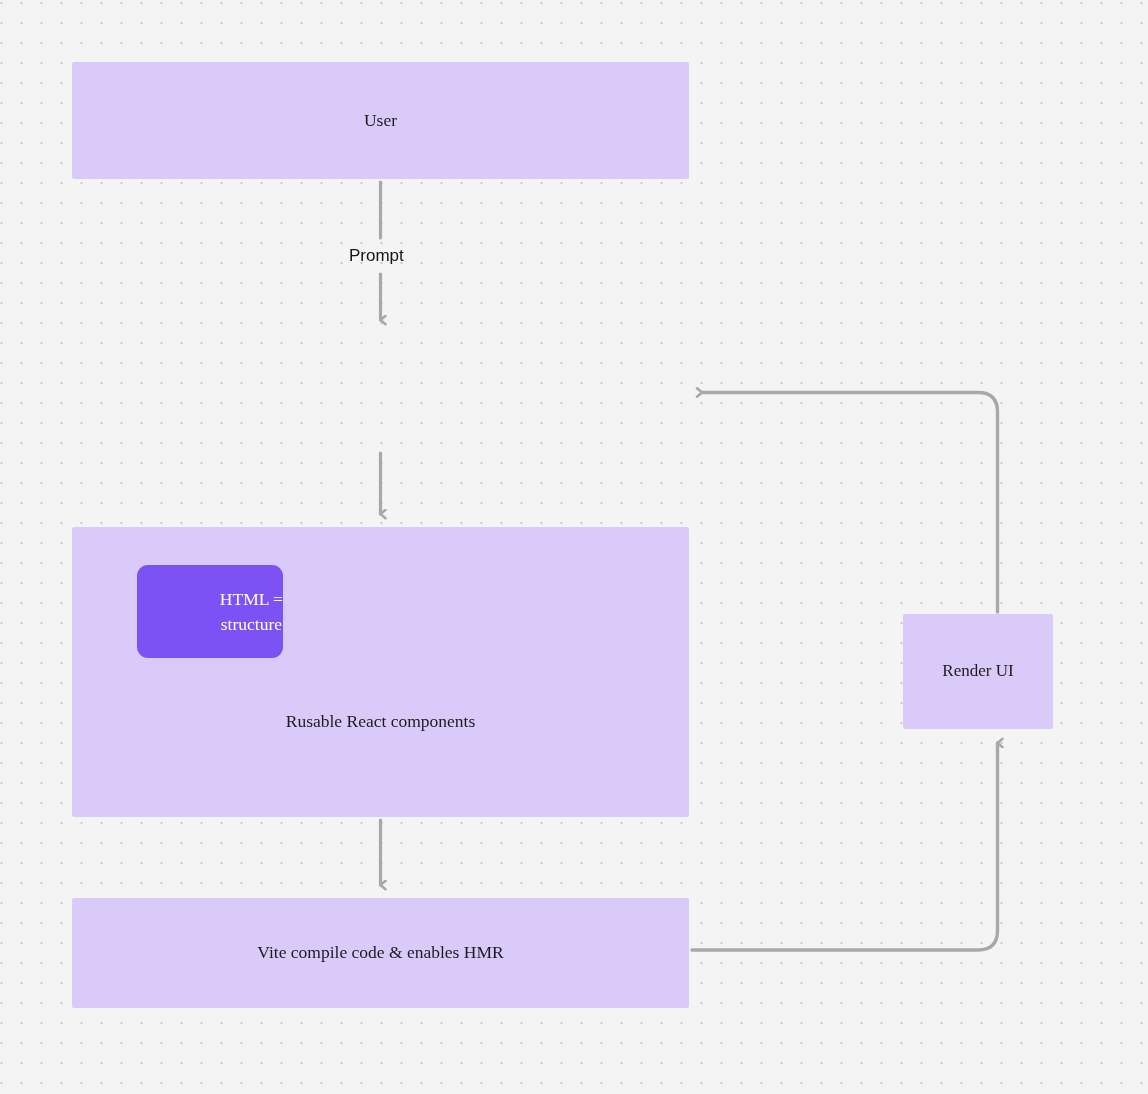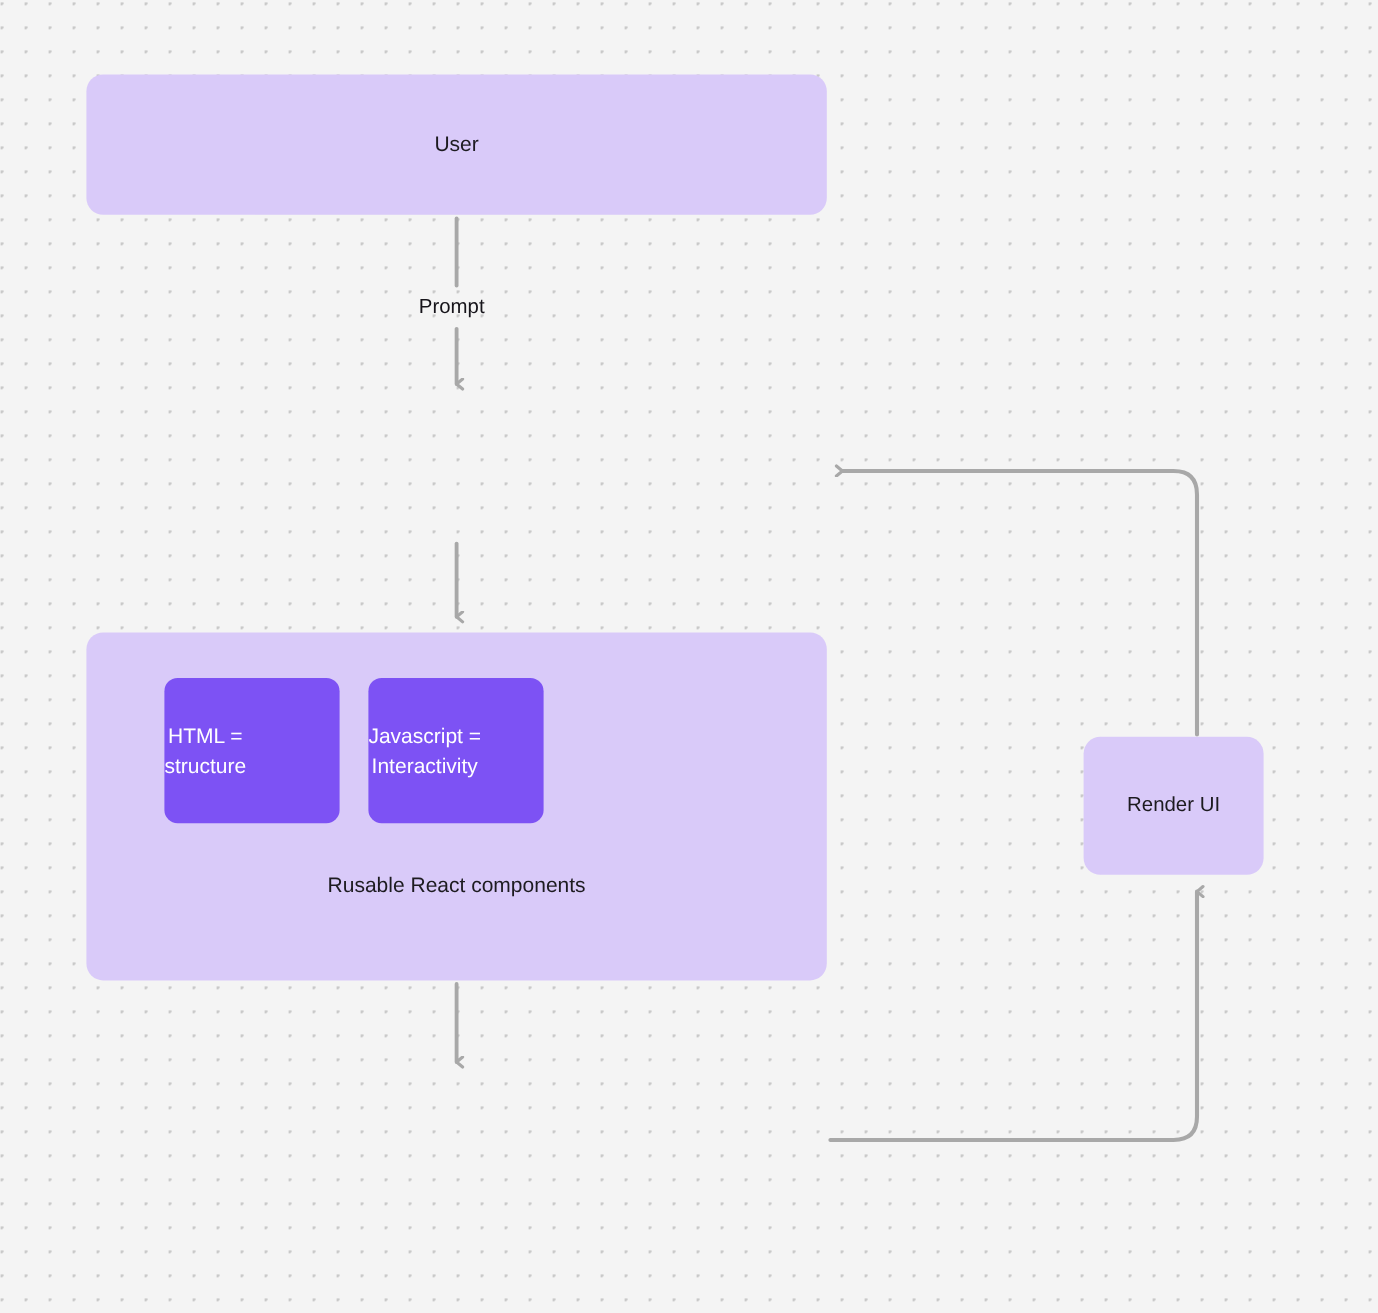--- a/index.html
+++ b/index.html
@@ -25,29 +25,30 @@
     position: absolute;
     left: 0;
     top: 0;
     width: 1148px;
     height: 1094px;
     pointer-events: none;
   }
   .node {
     position: absolute;
     box-sizing: border-box;
-    border-radius: 14px;
+    border-radius: 2px;
     background: #d9caf9;
     display: flex;
     align-items: center;
     justify-content: center;
     color: #1d1b20;
     font-size: 17.5px;
     line-height: 1.35;
     text-align: center;
+    font-family: Liberation Serif, serif;
   }
   .node-label {
     white-space: pre-line;
   }
   
   #node-user        { left: 72px;  top: 62px;  width: 617px; height: 117px; }
   #node-webapp      { left: 72px;  top: 333px; width: 617px; height: 117px; }
   #node-components  { left: 72px;  top: 527px; width: 617px; height: 290px;
                       display: block; }
   #node-vite        { left: 72px;  top: 898px; width: 617px; height: 110px; }
@@ -56,39 +57,39 @@
   
   .chips {
     position: absolute;
     left: 65px;
     top: 38px;
     display: flex;
     gap: 24px;
   }
   .chip {
     width: 146px;
-    height: 121px;
+    height: 93px;
     border-radius: 11px;
     background: #7d52f4;
     color: #ffffff;
     display: flex;
     align-items: center;
-    justify-content: flex-start;
+    justify-content: flex-end;
     text-align: center;
     font-size: 17.5px;
     line-height: 1.38;
     box-sizing: border-box;
   }
   .chip span { white-space: pre-line; }
 
   .group-caption {
     position: absolute;
     left: 0;
     right: 0;
-    top: 199px;
+    top: 183px;
     text-align: center;
     color: #1d1b20;
     font-size: 17.5px;
   }
 
   
   .edge-label {
     position: absolute;
     color: #16141a;
     font-size: 17px;
@@ -137,26 +138,25 @@
     <span class="node-label">User</span>
   </div>
 
 
   <div class="node" id="node-components">
     <div class="chips">
       <div class="chip">
         <span>HTML =
 structure</span>
       </div>
-      <div class="chip">
-        <span>Javascript =
-Interactivity</span>
-      </div>
     </div>
     <div class="group-caption">Rusable React components</div>
   </div>
 
+  <div class="node" id="node-vite">
+    <span class="node-label">Vite compile code &amp; enables HMR</span>
+  </div>
 
   <div class="node" id="node-render">
     <span class="node-label">Render UI</span>
   </div>
 
 </div>
 
 </body></html>

